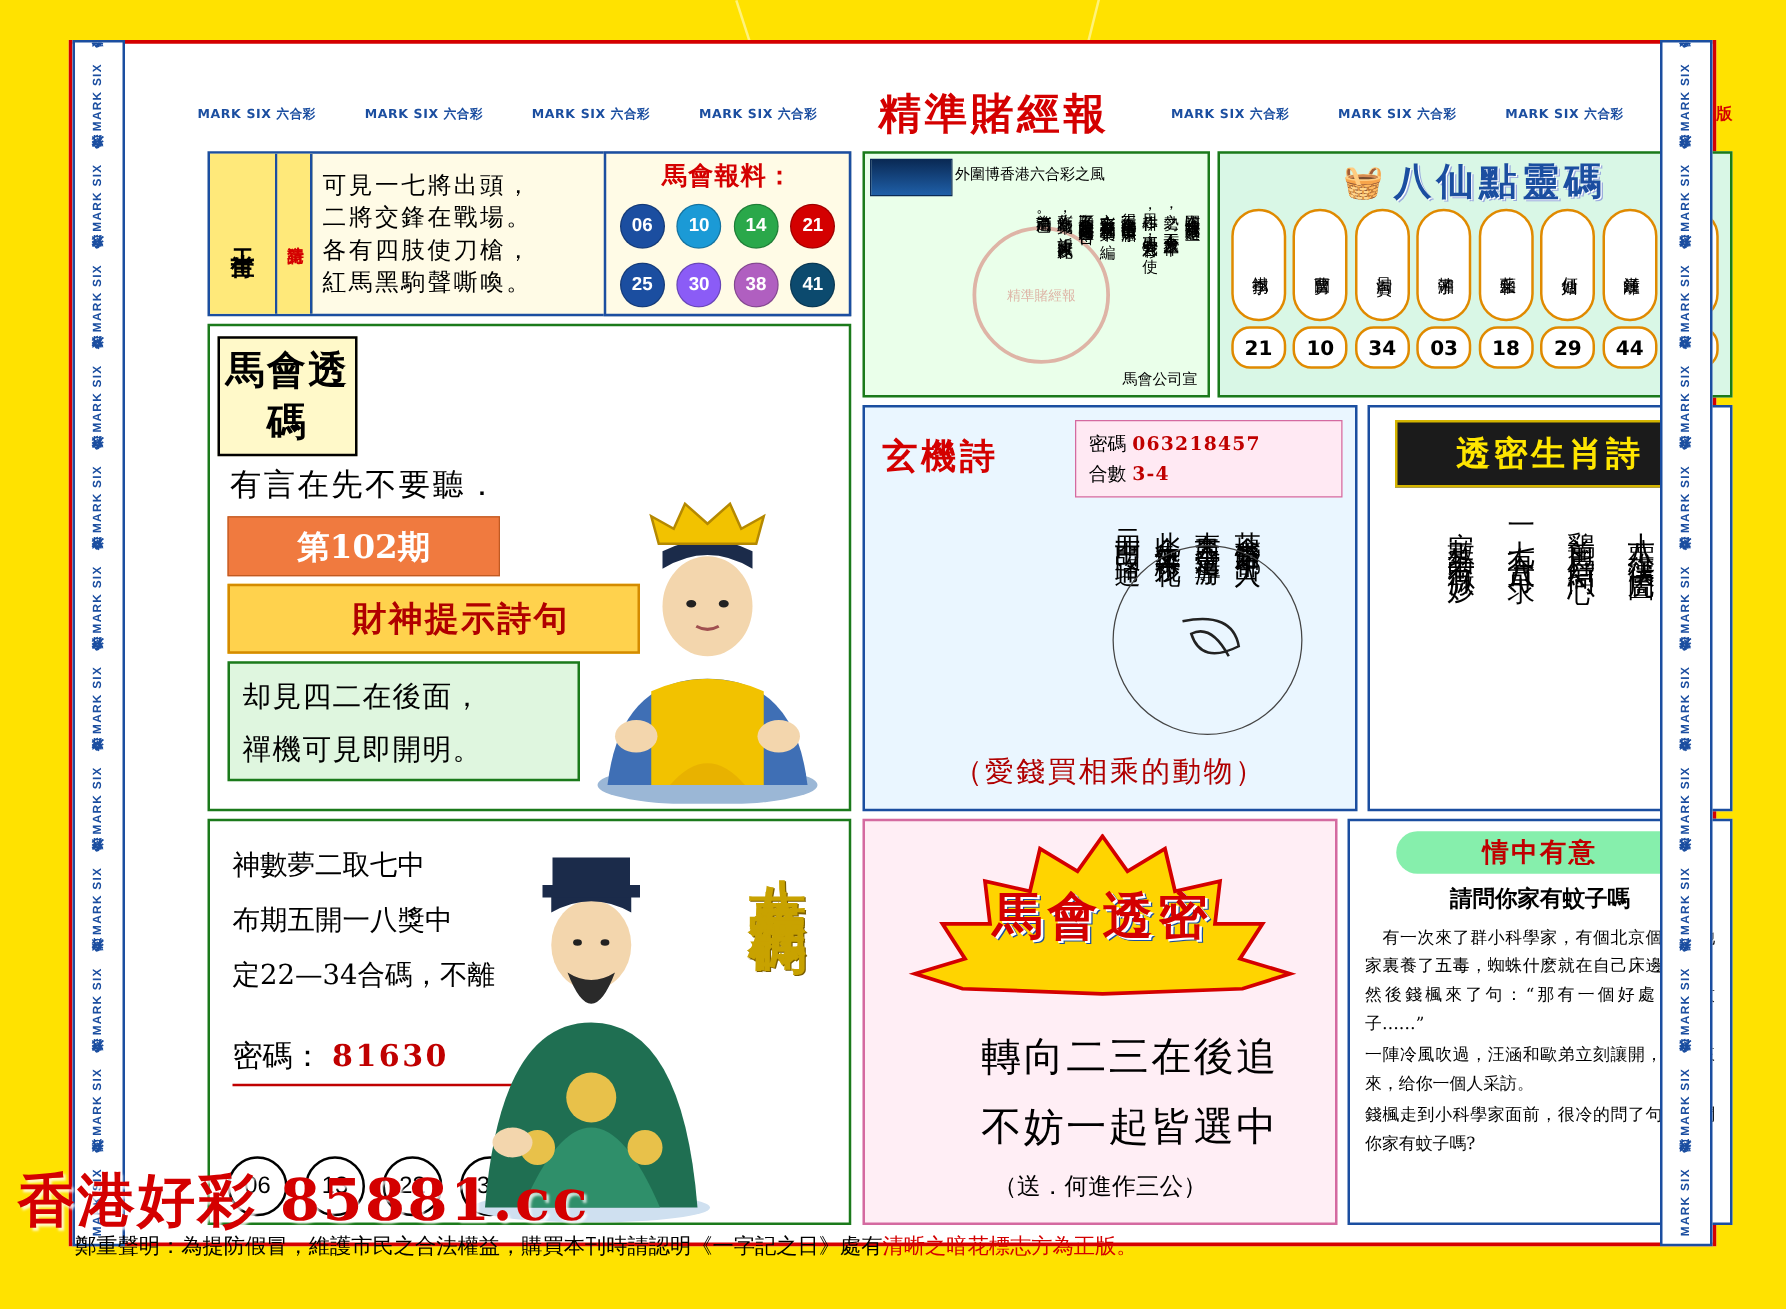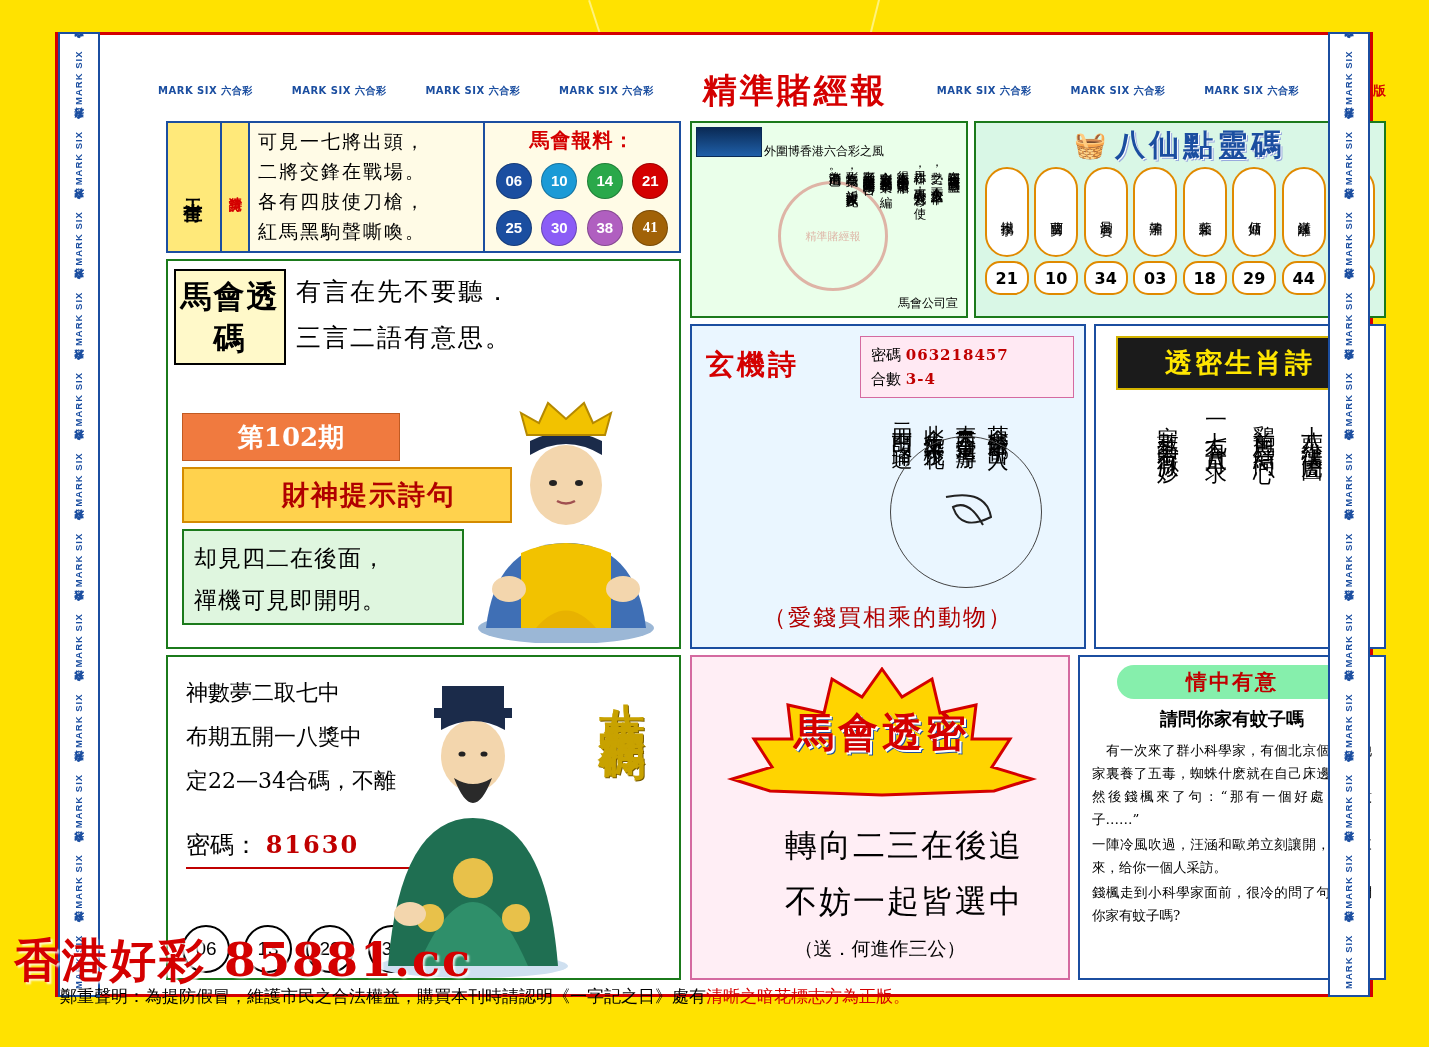--- a/index.html
+++ b/index.html
@@ -72,21 +72,21 @@
   }
   #zodiac-label2{
     width:26px;background:#ffe97a;border-right:2px solid #1b4ea0;
     display:flex;align-items:center;justify-content:center;
   }
   #zodiac-label2 .t{
     writing-mode:vertical-rl;font-size:13px;font-weight:bold;color:#d40000;
     font-family:"DejaVu Serif",serif;
   }
   #zodiac-poem{
-    flex:1;padding:6px 8px;display:flex;flex-direction:column;justify-content:space-between;
+    flex:1;padding:6px 8px;display:flex;flex-direction:column;justify-content:center;
   }
   #zodiac-poem div{
     font-family:"DejaVu Serif",serif;font-size:19px;color:#000;letter-spacing:2px;white-space:nowrap;
   }
   
   #report-box{
     left:425px;top:86px;width:198px;height:132px;
     background:#fffbe6;border:2px solid #1b4ea0;
     display:flex;flex-direction:column;
   }
@@ -108,21 +108,21 @@
     left:632px;top:86px;width:278px;height:197px;
     background:#eaffea;border:2px solid #1b7a1b;
     overflow:hidden;
   }
   #essay-photo{
     position:absolute;left:4px;top:4px;width:64px;height:28px;
     background:linear-gradient(#0a2a55,#1f5fa8);
     border:1px solid #0a2a55;
   }
   #essay-head{
-    position:absolute;left:72px;top:20px;font-size:12px;color:#000;
+    position:absolute;left:72px;top:8px;font-size:12px;color:#000;
     font-family:"DejaVu Serif",serif;white-space:nowrap;
   }
   #essay-cols{
     position:absolute;left:4px;top:38px;right:4px;bottom:24px;
     display:flex;flex-direction:row-reverse;justify-content:flex-start;gap:2px;
   }
   #essay-cols span{
     writing-mode:vertical-rl;
     font-size:12.5px;line-height:15px;color:#000;
     font-family:"DejaVu Serif",serif;letter-spacing:1px;
@@ -164,21 +164,21 @@
   .bx-num{
     height:30px;border:2px solid #e08a00;border-radius:15px;background:#fff;
     display:flex;align-items:center;justify-content:center;
     font-size:16px;font-weight:bold;color:#000;
   }
   
   #matou-box{
     left:108px;top:224px;width:515px;height:390px;
     border:2px solid #1b7a1b;background:#ffffff;
   }
-  #matou-head{display:flex;padding:8px 6px 0 6px;}
+  #matou-head{display:flex;padding:8px 6px 0 6px;flex-direction:column;}
   #matou-badge{
     width:108px;height:92px;border:2px solid #000;background:#fff9c9;
     display:flex;align-items:center;justify-content:center;
   }
   #matou-badge .t{
     font-family:"DejaVu Serif",serif;font-size:31px;font-weight:bold;color:#000;
     line-height:42px;text-align:center;letter-spacing:2px;
   }
   #matou-lines{flex:1;padding-left:10px;}
   #matou-lines div{
@@ -405,21 +405,21 @@
     <div class="ball-row">
       <div class="ball" style="background: rgb(27, 78, 160);">06</div>
       <div class="ball" style="background: rgb(27, 154, 214);">10</div>
       <div class="ball" style="background: rgb(42, 168, 74);">14</div>
       <div class="ball" style="background: rgb(212, 0, 0);">21</div>
     </div>
     <div class="ball-row">
       <div class="ball" style="background: rgb(27, 78, 160);">25</div>
       <div class="ball" style="background: #8b5cf6;">30</div>
       <div class="ball" style="background: rgb(176, 95, 192);">38</div>
-      <div class="ball" style="background: #a16207; font-family: Liberation Serif, serif;">41</div>
+      <div class="ball" style="background: #0c4a6e;">41</div>
     </div>
   </div>
 
   <div class="box" id="essay-box">
     <div id="essay-photo"></div>
     <div id="essay-head">外圍博香港六合彩之風</div>
     <div id="essay-seal">精準賭經報</div>
     <div id="essay-cols">
       <span>在祖國大陸有越來越盛</span>
       <span>之勢，有不少人放下工作不</span>

